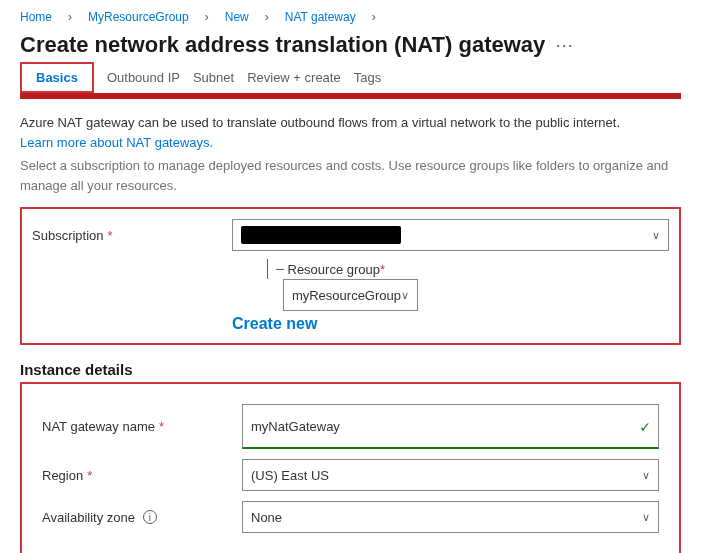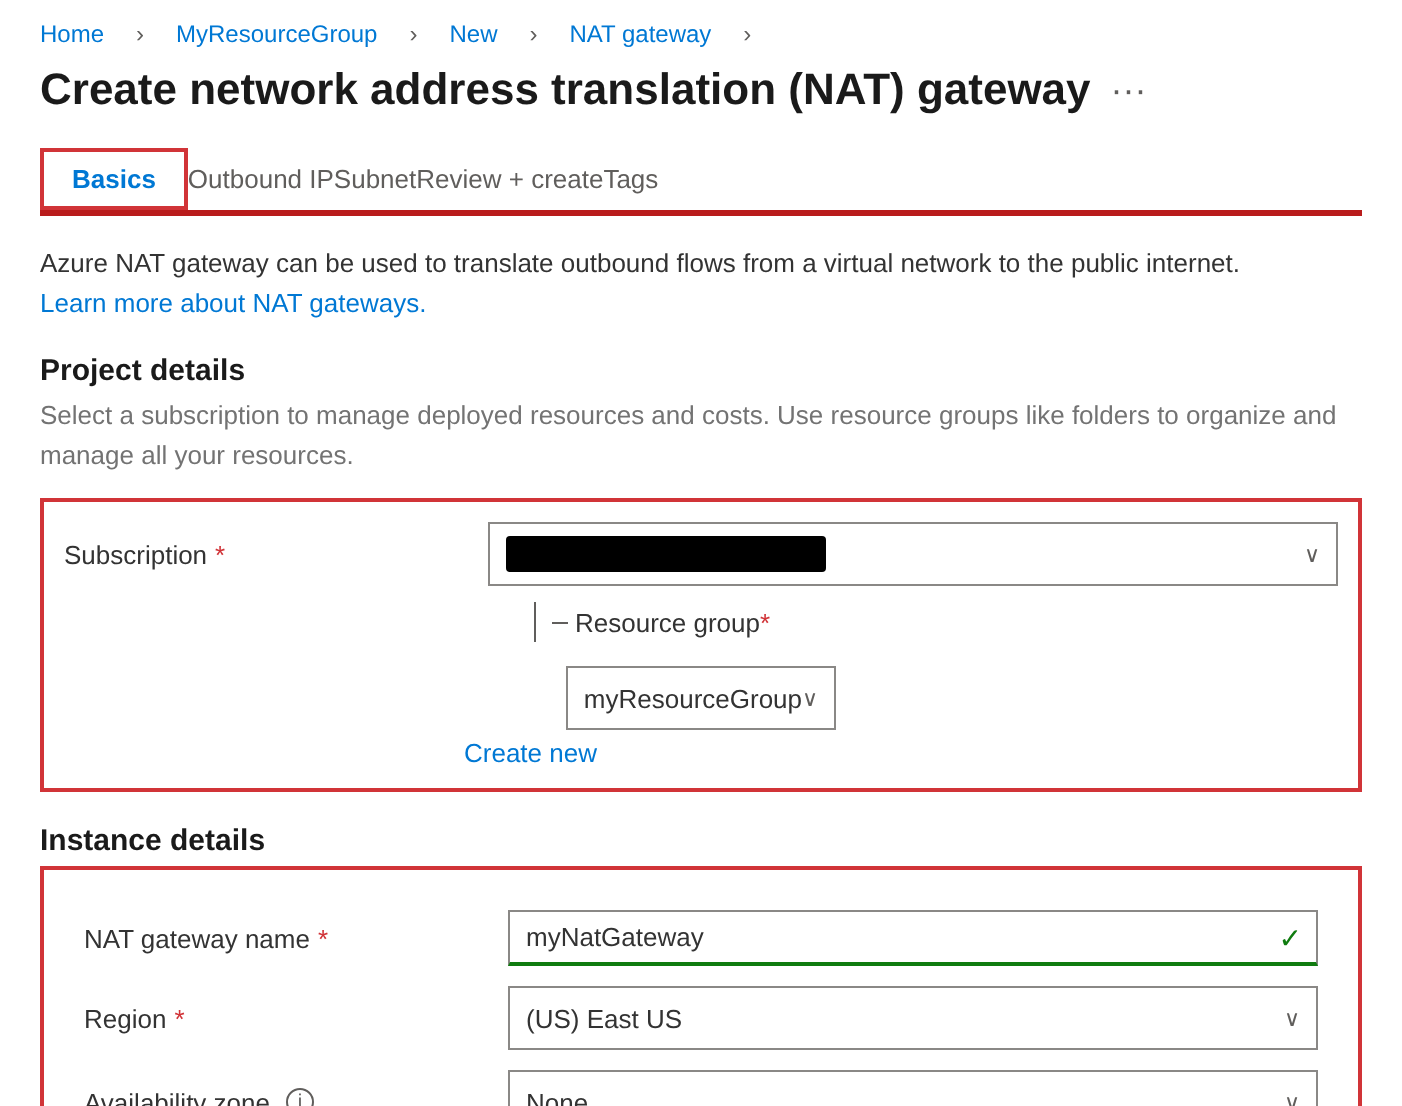--- a/index.html
+++ b/index.html
@@ -28,38 +28,38 @@
     }
     .breadcrumb a {
       color: #0078d4;
       text-decoration: none;
       cursor: pointer;
     }
     .page-title-row {
       display: flex;
       align-items: center;
       gap: 10px;
-      margin-bottom: 16px;
+      margin-bottom: 4px;
     }
     .page-title {
       font-size: 22px;
       font-weight: 600;
       color: #1a1a1a;
     }
     .more-icon {
       font-size: 18px;
       color: #605e5c;
       cursor: pointer;
     }
     .tabs {
       display: flex;
       align-items: flex-end;
-      border-bottom: 3px solid #b91c1c;
+      border-bottom: 6px solid #b91c1c;
       margin-bottom: 14px;
-      gap: 0;
+      gap: 13px;
     }
     .tab {
       padding: 8px 0;
       font-size: 13px;
       cursor: pointer;
       color: #605e5c;
       border: none;
       background: none;
       position: relative;
     }
@@ -94,21 +94,21 @@
     }
     .red-border-box {
       border: 2px solid #d13438;
       padding: 10px;
       margin-bottom: 8px;
     }
     .field-row {
       display: flex;
       align-items: center;
       margin-bottom: 10px;
-      gap: 12px;
+      gap: 0;
     }
     .field-label {
       width: 200px;
       font-size: 13px;
       color: #333;
       flex-shrink: 0;
       display: flex;
       align-items: center;
       gap: 4px;
     }
@@ -131,21 +131,21 @@
       justify-content: space-between;
       cursor: pointer;
       position: relative;
     }
     .dropdown-chevron {
       color: #605e5c;
       font-size: 11px;
     }
     .text-input {
       width: 100%;
-      height: 28px;
+      height: 45px;
       border: 1px solid #8a8886;
       padding: 0 8px;
       font-size: 13px;
       color: #333;
       outline: none;
     }
     .text-input.valid {
       border-bottom: 2px solid #107c10;
     }
     .input-with-check {
@@ -154,26 +154,27 @@
     }
     .check-icon {
       position: absolute;
       right: 8px;
       top: 50%;
       transform: translateY(-50%);
       color: #107c10;
       font-size: 14px;
     }
     .create-new-link {
-      font-size: 13px;
+      font-size: 16px;
       color: #0078d4;
       cursor: pointer;
       text-decoration: none;
       display: inline-block;
       margin-left: 0;
+      font-weight: bold;
     }
     .redacted-box {
       background: #000;
       width: 160px;
       height: 18px;
       display: inline-block;
       border-radius: 2px;
     }
     .instance-red-box {
       border: 2px solid #d13438;
@@ -249,21 +250,20 @@
     <button class="tab">Subnet</button>
     <button class="tab">Review + create</button>
     <button class="tab">Tags</button>
   </div>
 
   <p class="description">
     <span>Azure NAT gateway can be used to translate outbound flows from a virtual network to the public internet.</span><br>
     <a>Learn more about NAT gateways.</a>
   </p>
 
-  <div class="section-title">Project details</div>
   <div class="section-desc">Select a subscription to manage deployed resources and costs. Use resource groups like folders to organize and manage all your resources.</div>
 
   <div class="red-border-box">
 
     <div class="field-row subscription-row">
       <div class="field-label">
         <span>Subscription</span>
         <span class="required">*</span>
       </div>
       <div class="field-control">

